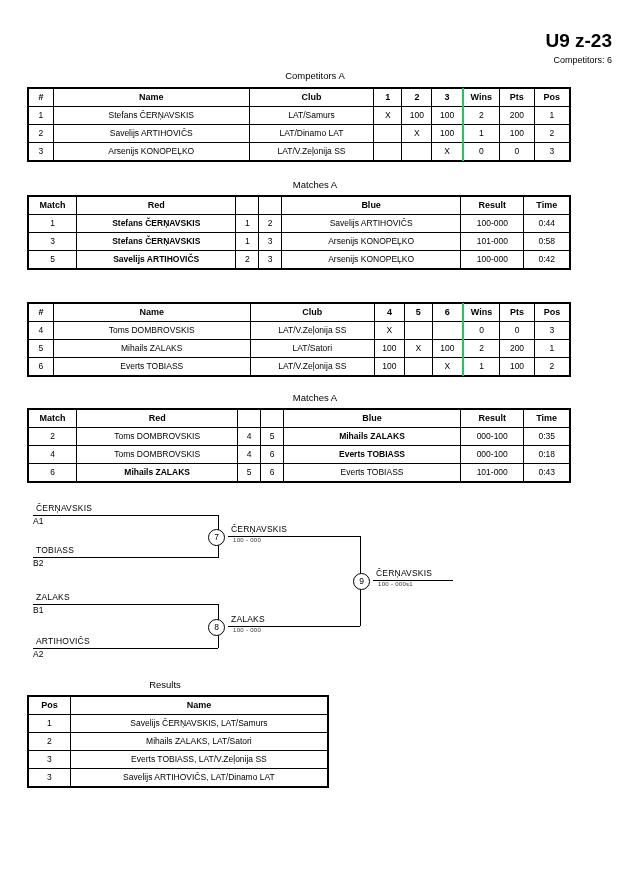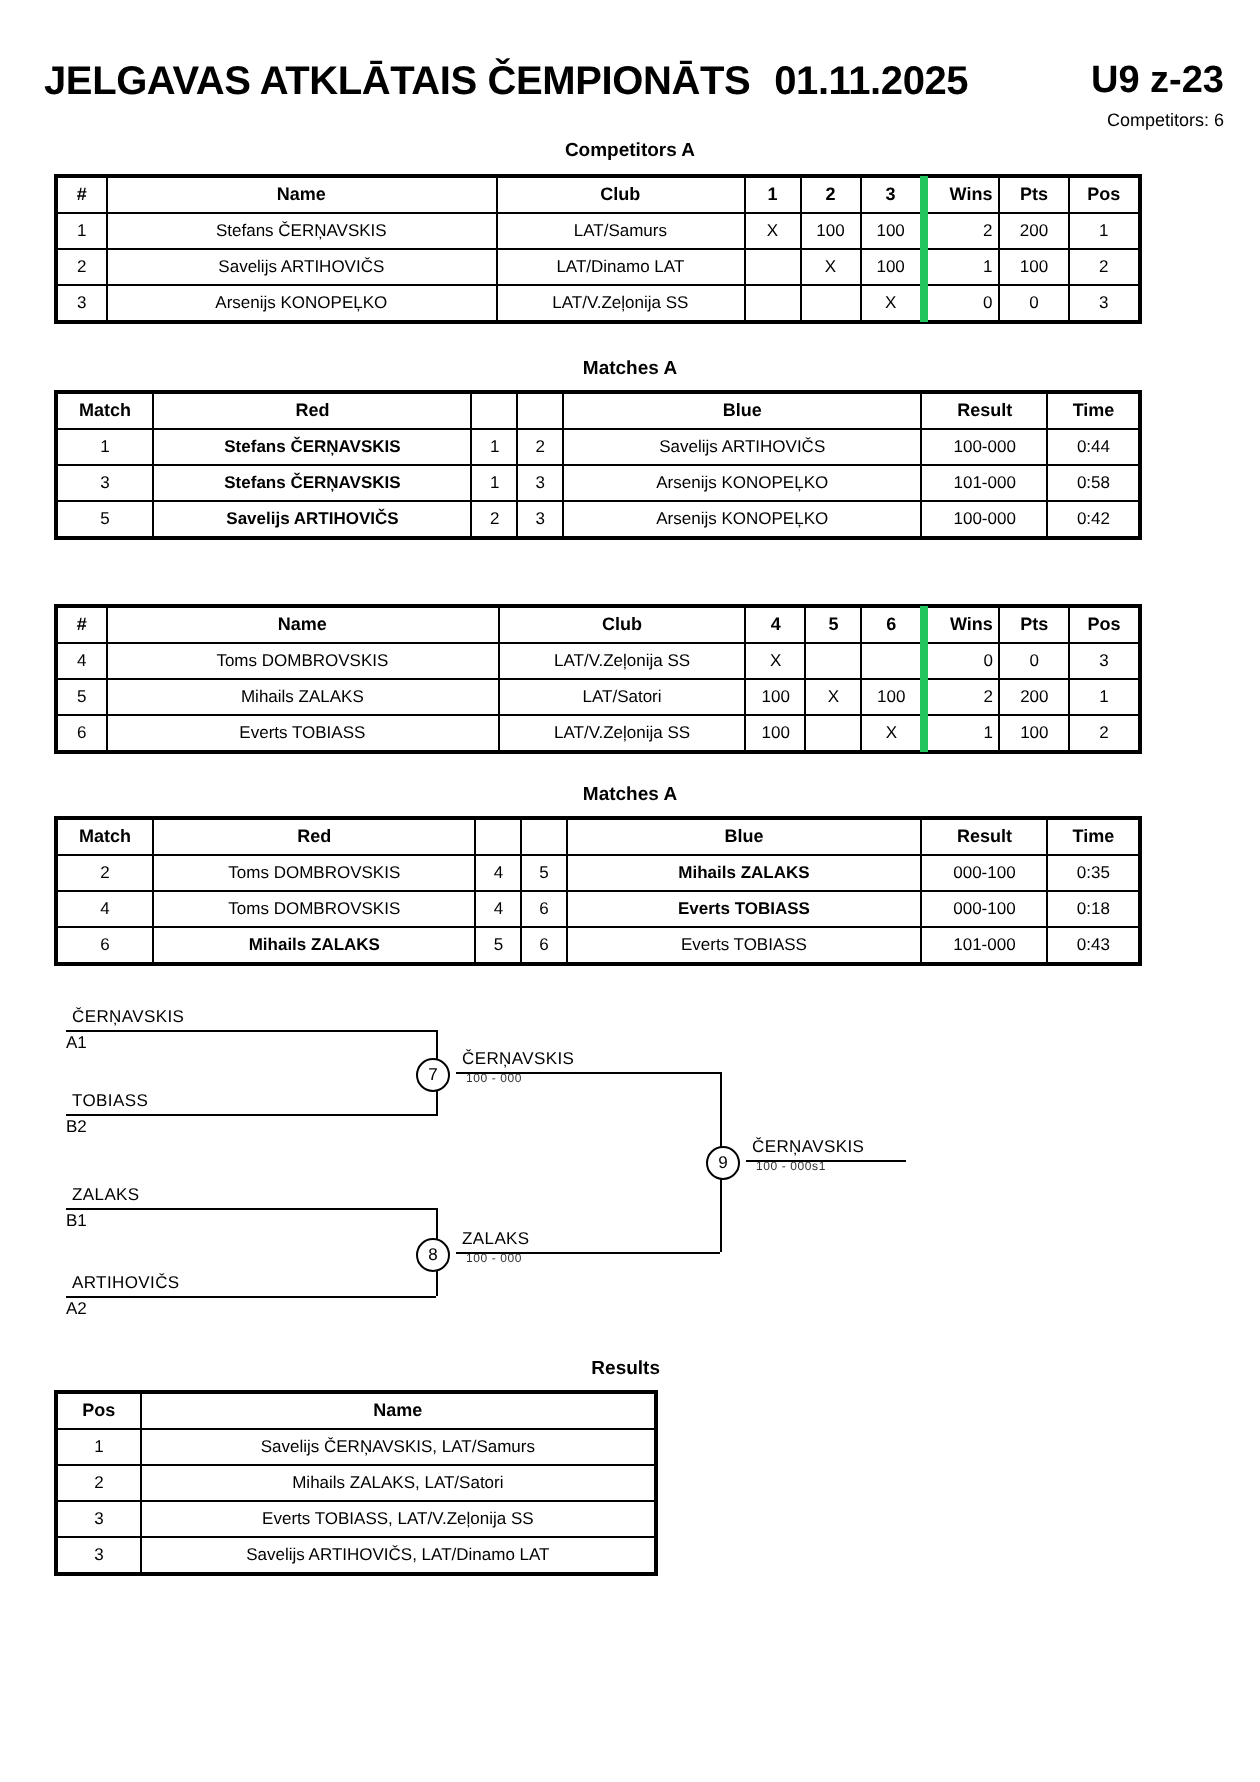--- a/index.html
+++ b/index.html
@@ -26,21 +26,21 @@
     font-size:19px;font-weight:bold;white-space:nowrap;
   }
   .cat-sub{
     position:absolute;right:18px;top:25px;
     font-size:9px;white-space:nowrap;
   }
 
   
   .caption{
     position:absolute;
-    font-size:9.5px;font-weight:bold;text-align:center;
+    font-size:9.5px;font-weight:normal;text-align:center;
     width:100%;left:0;
   }
 
   
   table{
     border-collapse:collapse;
     position:absolute;
     font-size:8.5px;
     background:#fff;
   }
@@ -53,21 +53,21 @@
 
   
   .tbl-comp{left:28px;width:542px;}
   .tbl-comp .col-num{width:22px;}
   .tbl-comp .col-name{width:232px;}
   .tbl-comp .col-club{width:138px;}
   .tbl-comp .col-x{width:26px;}
   .tbl-comp .col-w{width:32px;}
   .tbl-comp .col-p{width:32px;}
   .tbl-comp .col-pos{width:32px;}
-  .tbl-comp .thick-l{border-left:4px solid #22c55e;text-align:right;}
+  .tbl-comp .thick-l{border-left:2px solid #22c55e;}
 
   
   .tbl-match{left:28px;width:542px;}
   .tbl-match .col-m{width:44px;}
   .tbl-match .col-red{width:172px;}
   .tbl-match .col-n{width:18px;}
   .tbl-match .col-blue{width:196px;}
   .tbl-match .col-res{width:62px;}
   .tbl-match .col-time{width:42px;}
 
@@ -104,23 +104,20 @@
     border-radius:50%;background:#fff;
     font-size:8.5px;line-height:15px;text-align:center;
   }
 </style>
 </head>
 <body>
 
 <div class="page">
 
   <div class="header">
-    <div class="title">
-      <span>JELGAVAS ATKLĀTAIS ČEMPIONĀTS</span><span class="date">01.11.2025</span>
-    </div>
     <div class="cat">U9 z-23</div>
     <div class="cat-sub">Competitors: 6</div>
   </div>
 
   <div class="caption" style="top:70px;">Competitors A</div>
   <table class="tbl-comp frame" style="top:88px;">
     <thead>
       <tr>
         <th class="col-num">#</th>
         <th class="col-name">Name</th>
@@ -342,21 +339,21 @@
     <div class="winscore" style="left:233px;top:132px;">100 - 000</div>
 
     <div class="bline vline" style="left:360px;top:41px;height:90px;"></div>
 
     <div class="node" style="left:353px;top:78px;">9</div>
     <div class="winname" style="left:376px;top:73px;">ČERŅAVSKIS</div>
     <div class="bline hline" style="left:373px;top:85px;width:80px;"></div>
     <div class="winscore" style="left:378px;top:86px;">100 - 000s1</div>
   </div>
 
-  <div class="caption" style="top:679px;width:330px;left:0;text-align:right;">Results</div>
+  <div class="caption" style="top:679px;width:330px;left:0;">Results</div>
   <table class="tbl-res frame" style="top:696px;">
     <thead>
       <tr>
         <th class="col-pos">Pos</th>
         <th class="col-name">Name</th>
       </tr>
     </thead>
     <tbody>
       <tr>
         <td class="c">1</td>

